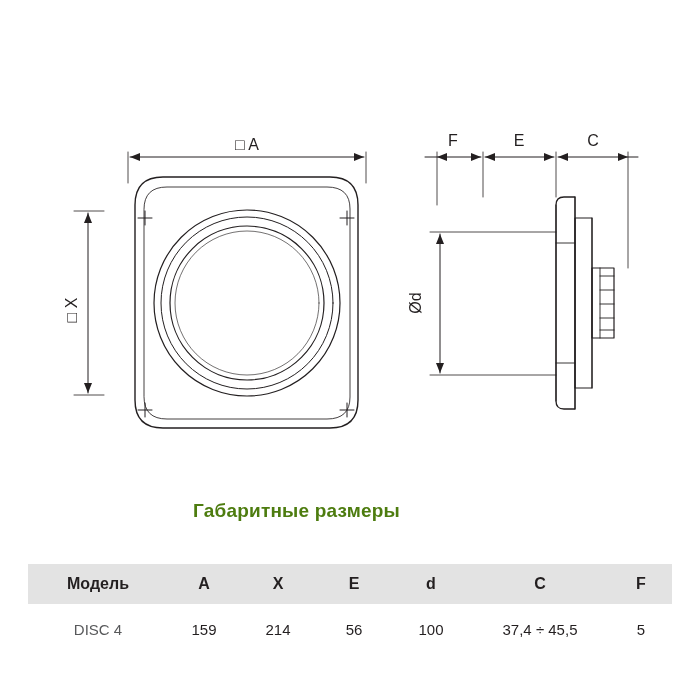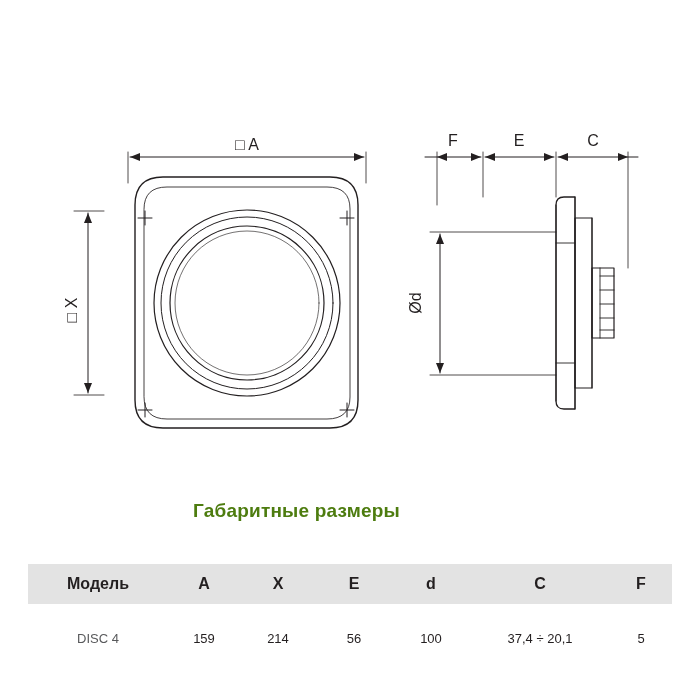--- a/index.html
+++ b/index.html
@@ -55,23 +55,23 @@
     font-weight: bold;
     color: #231f20;
     padding: 11px 0 11px 0;
     text-align: center;
     border: none;
   }
   table.spec tbody tr {
     background: #ffffff;
   }
   table.spec td {
-    font-size: 13px;
+    font-size: 15px;
     color: #231f20;
-    padding: 27px 0 11px 0;
+    padding: 17px 0 11px 0;
     text-align: center;
     border: none;
   }
   table.spec td.model-cell {
     color: #58595b;
     font-weight: normal;
   }
   table.spec td.val {
     font-weight: normal;
   }
@@ -222,19 +222,19 @@
         <th>F</th>
       </tr>
     </thead>
     <tbody>
       <tr>
         <td class="model-cell">DISC 4</td>
         <td class="val">159</td>
         <td class="val">214</td>
         <td class="val">56</td>
         <td class="val">100</td>
-        <td class="val">37,4 ÷ 20,1</td>
+        <td class="val">37,4 ÷ 45,5</td>
         <td class="val">5</td>
       </tr>
     </tbody>
   </table>
 
 </div>
 
 </body></html>

